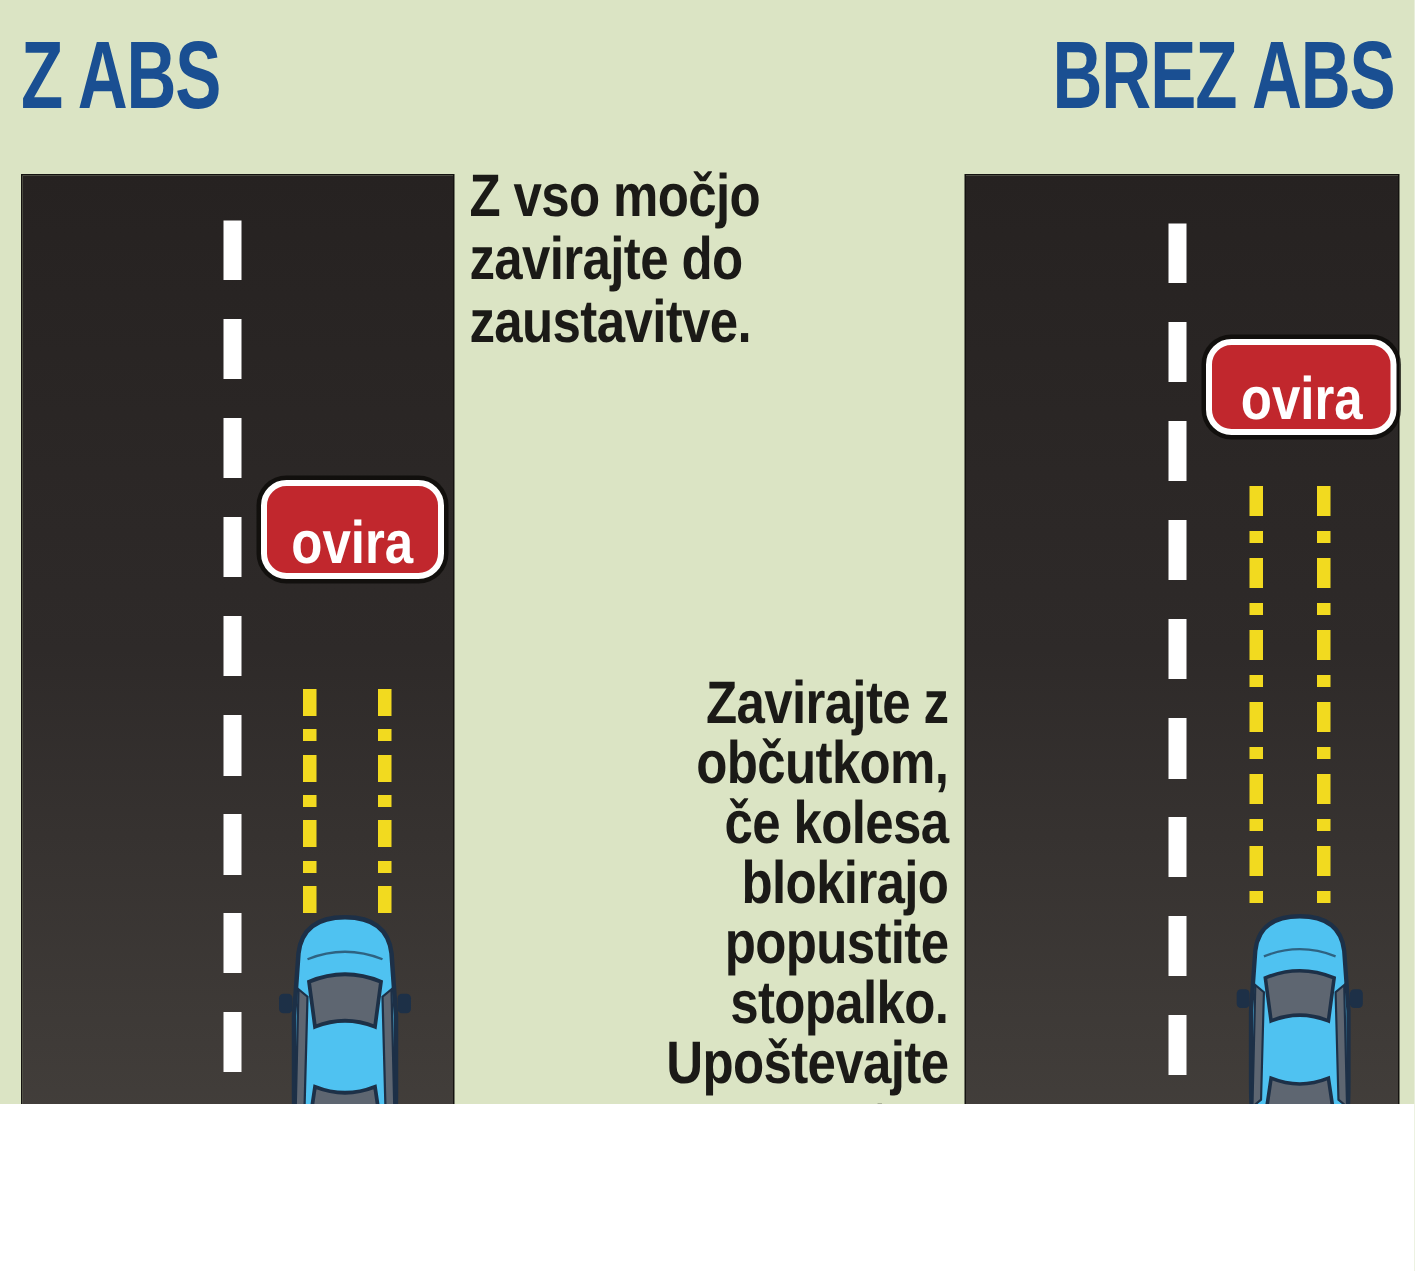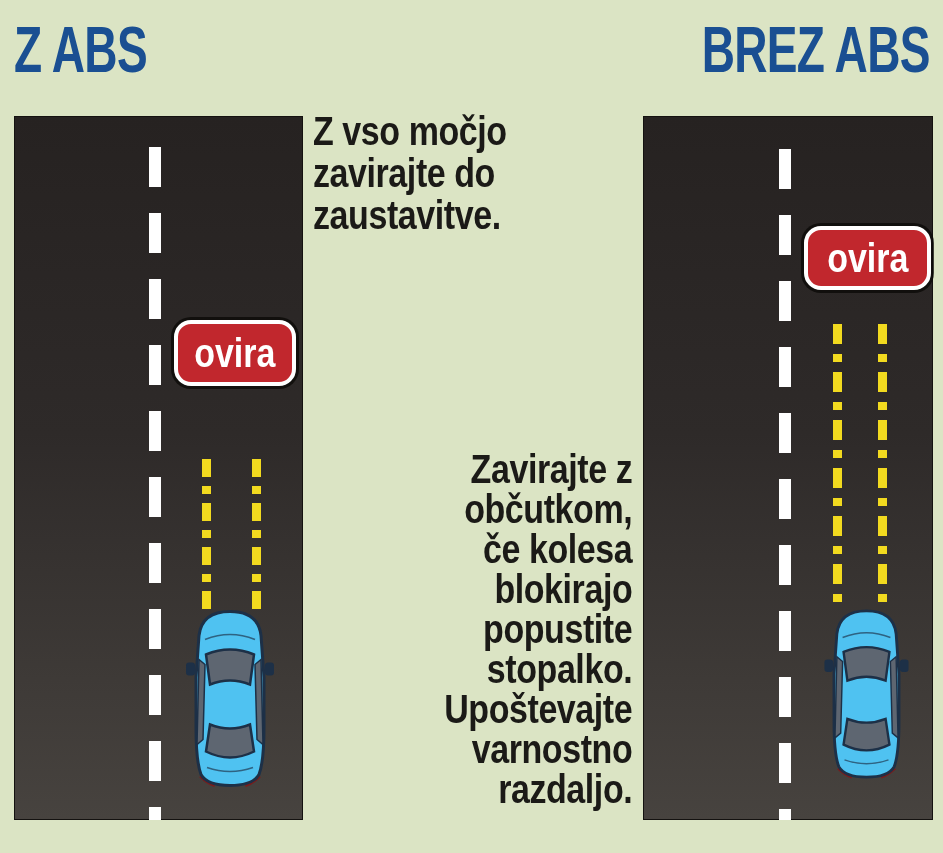--- a/index.html
+++ b/index.html
@@ -4,21 +4,21 @@
 <style>
   :root{
     --c-background:#dbe4c4; --c-title_blue:#1a4f92; --c-text_black:#1b1a17;
     --c-road_top:#262221; --c-road_bottom:#47433f; --c-road_border:#141210;
     --c-lane_white:#ffffff; --c-skid_yellow:#f2da1f; --c-sign_red:#c1272d;
     --c-sign_border:#ffffff; --c-sign_text:#ffffff;
     --c-car_body:#4fc2f1; --c-car_outline:#1d3047; --c-car_window:#5e6671;
   }
   html,body{margin:0;padding:0;}
   .page{
-    position:relative; width:943px; height:853px; overflow:hidden;
+    position:relative; width:943px; height:736px; overflow:hidden;
     background:var(--c-background,#dbe4c4);
     font-family:"Liberation Sans","DejaVu Sans",sans-serif;
   }
   .title{
     position:absolute; top:18px; margin:0;
     font-size:64px; font-weight:bold; line-height:1;
     color:var(--c-title_blue,#1a4f92); letter-spacing:-1px;
     transform:scaleX(0.72); white-space:nowrap;
   }
   .title-left{ left:14px; transform-origin:left top; }
@@ -57,21 +57,21 @@
       transparent 20px, transparent 30px,
       var(--c-skid_yellow,#f2da1f) 30px, var(--c-skid_yellow,#f2da1f) 38px,
       transparent 38px, transparent 48px);
   }
   .obstacle-sign{
     position:absolute; box-sizing:border-box;
     background:var(--c-sign_red,#c1272d);
     border:4px solid var(--c-sign_border,#fff);
     border-radius:17px;
     box-shadow:0 0 0 3px rgba(10,8,6,0.75);
-    display:flex; align-items:center; justify-content:center;
+    display:flex; align-items:flex-end; justify-content:center;
   }
   .sign-left{ left:174px; top:320px; width:122px; height:66px; }
   .sign-right{ left:804px; top:226px; width:127px; height:64px; }
   .obstacle-sign .sign-label{
     color:var(--c-sign_text,#fff); font-size:40px; font-weight:bold;
     line-height:1; transform:scaleX(0.85); white-space:nowrap;
   }
   .car{ position:absolute; }
   .car-left{ left:185px; top:607px; width:90px; height:181px; }
   .car-right{ left:821px; top:607px; width:91px; height:172px; }

